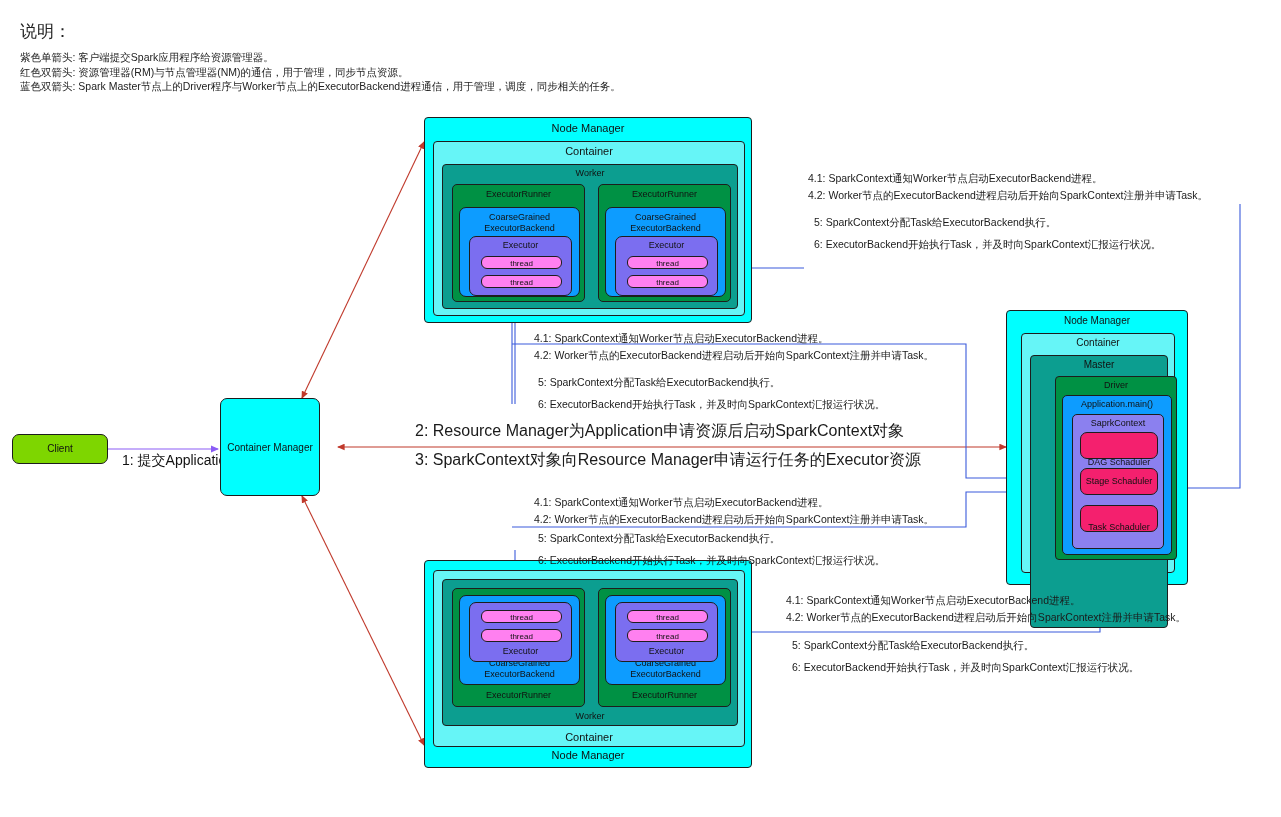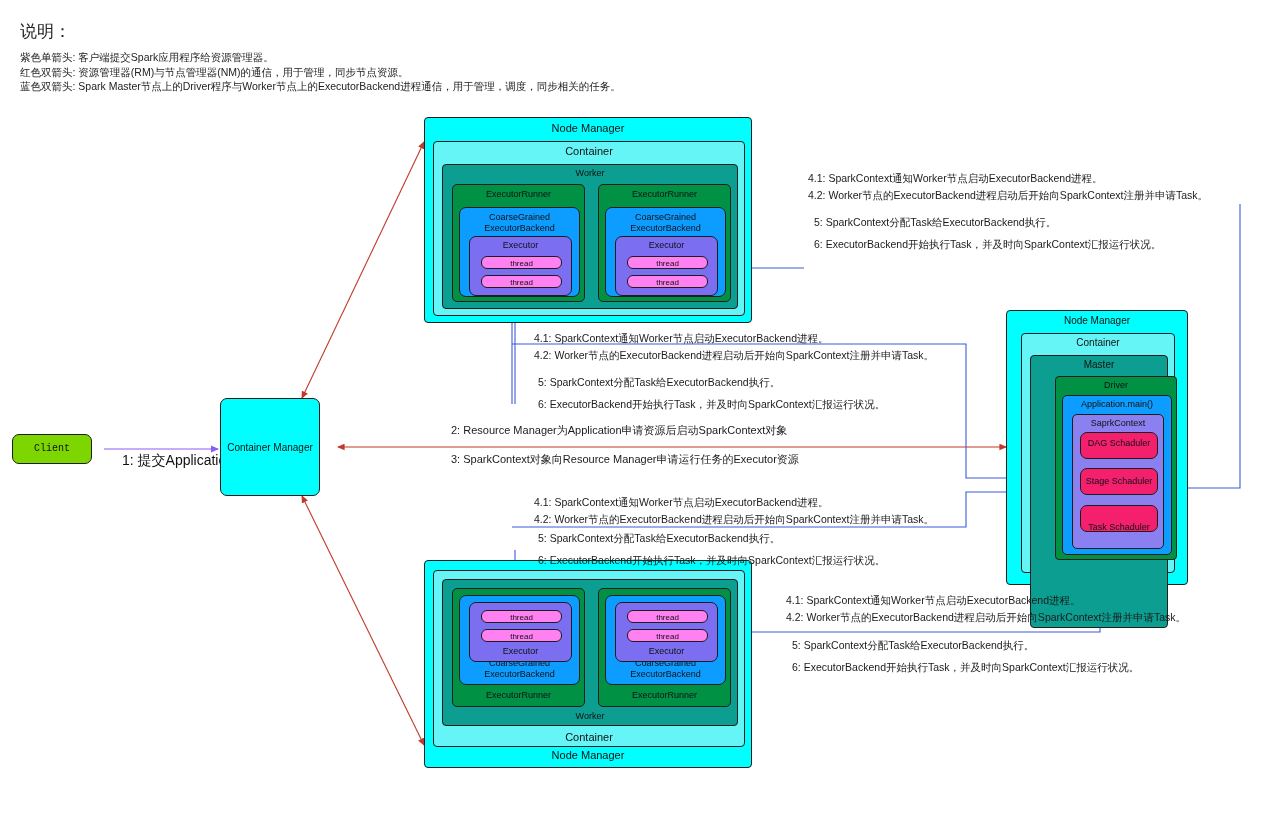--- a/index.html
+++ b/index.html
@@ -47,21 +47,21 @@
 
   .t11 { font-size: 11px; }
   .t10 { font-size: 10px; }
   .t9  { font-size: 9px; }
 
   
   .anno { position: absolute; white-space: nowrap; }
   .anno .ln { font-size: 10.5px; line-height: 17px; color: #1a1a1a; }
   .anno.spaced .ln { line-height: 22px; }
 
-  .flowtext { position: absolute; white-space: nowrap; font-size: 11px; color: #1a1a1a; line-height: 17px; margin-left: 36px; }
+  .flowtext { position: absolute; white-space: nowrap; font-size: 16px; color: #1a1a1a; line-height: 17px; }
   .edge-label { position: absolute; white-space: nowrap; font-size: 14px; color: #111; }
 </style>
 </head>
 <body>
 
 <div id="canvas">
 
   <div class="legend-title">说明：</div>
   <div class="legend-lines">
     <div class="legend-line">紫色单箭头: 客户端提交Spark应用程序给资源管理器。</div>
@@ -103,21 +103,21 @@
     <polyline points="512,404 512,404" fill="none" stroke="#3b5bdb" stroke-width="1.1"></polyline>
     <line x1="515" y1="404" x2="515" y2="300" stroke="#3b5bdb" stroke-width="1.1" marker-end="url(#blueArrow)"></line>
 
     <polyline points="512,527 966,527 966,492 1040,492" fill="none" stroke="#3b5bdb" stroke-width="1.1" marker-end="url(#blueArrow)"></polyline>
 
     <line x1="515" y1="550" x2="515" y2="600" stroke="#3b5bdb" stroke-width="1.1" marker-end="url(#blueArrow)"></line>
 
     <polyline points="1100,560 1100,632 730,632" fill="none" stroke="#3b5bdb" stroke-width="1.1" marker-end="url(#blueArrow)"></polyline>
   </svg>
 
-  <div class="box client" style="left:12px; top:434px; width:80px; height:30px;font-family:Liberation Mono, monospace;">
+  <div class="box client" style="left:12px; top:434px; width:96px; height:30px;">
     <div class="lbl t10" style="top:8px;">Client</div>
   </div>
   <div class="edge-label" style="left:122px; top:452px;">1: 提交Application</div>
 
   <div class="box rm" style="left:220px; top:398px; width:100px; height:98px;">
     <div class="lbl t10" style="top:43px;">Container Manager</div>
   </div>
 
   <div class="flowtext" style="left:415px; top:422px;">2: Resource Manager为Application申请资源后启动SparkContext对象</div>
   <div class="flowtext" style="left:415px; top:451px;">3: SparkContext对象向Resource Manager申请运行任务的Executor资源</div>
@@ -226,21 +226,21 @@
         <div class="box driver" style="left:8px; top:20px; width:122px; height:184px;">
           <div class="lbl t9" style="top:3px;">Driver</div>
 
           <div class="box appmain" style="left:6px; top:18px; width:110px; height:160px;">
             <div class="lbl t9" style="top:3px;">Application.main()</div>
 
             <div class="box sctx" style="left:9px; top:18px; width:92px; height:135px;">
               <div class="lbl t9" style="top:3px;">SaprkContext</div>
 
               <div class="box sched" style="left:7px; top:17px; width:78px; height:27px;">
-                <div class="lbl t9" style="top:5px;">DAG Schaduler</div>
+                <div class="lbl t9" style="top:24px;">DAG Schaduler</div>
               </div>
               <div class="box sched" style="left:7px; top:53px; width:78px; height:27px;">
                 <div class="lbl t9" style="top:7px;">Stage Schaduler</div>
               </div>
               <div class="box sched" style="left:7px; top:90px; width:78px; height:27px;">
                 <div class="lbl t9" style="top:16px;">Task Schaduler</div>
               </div>
             </div>
           </div>
         </div>

